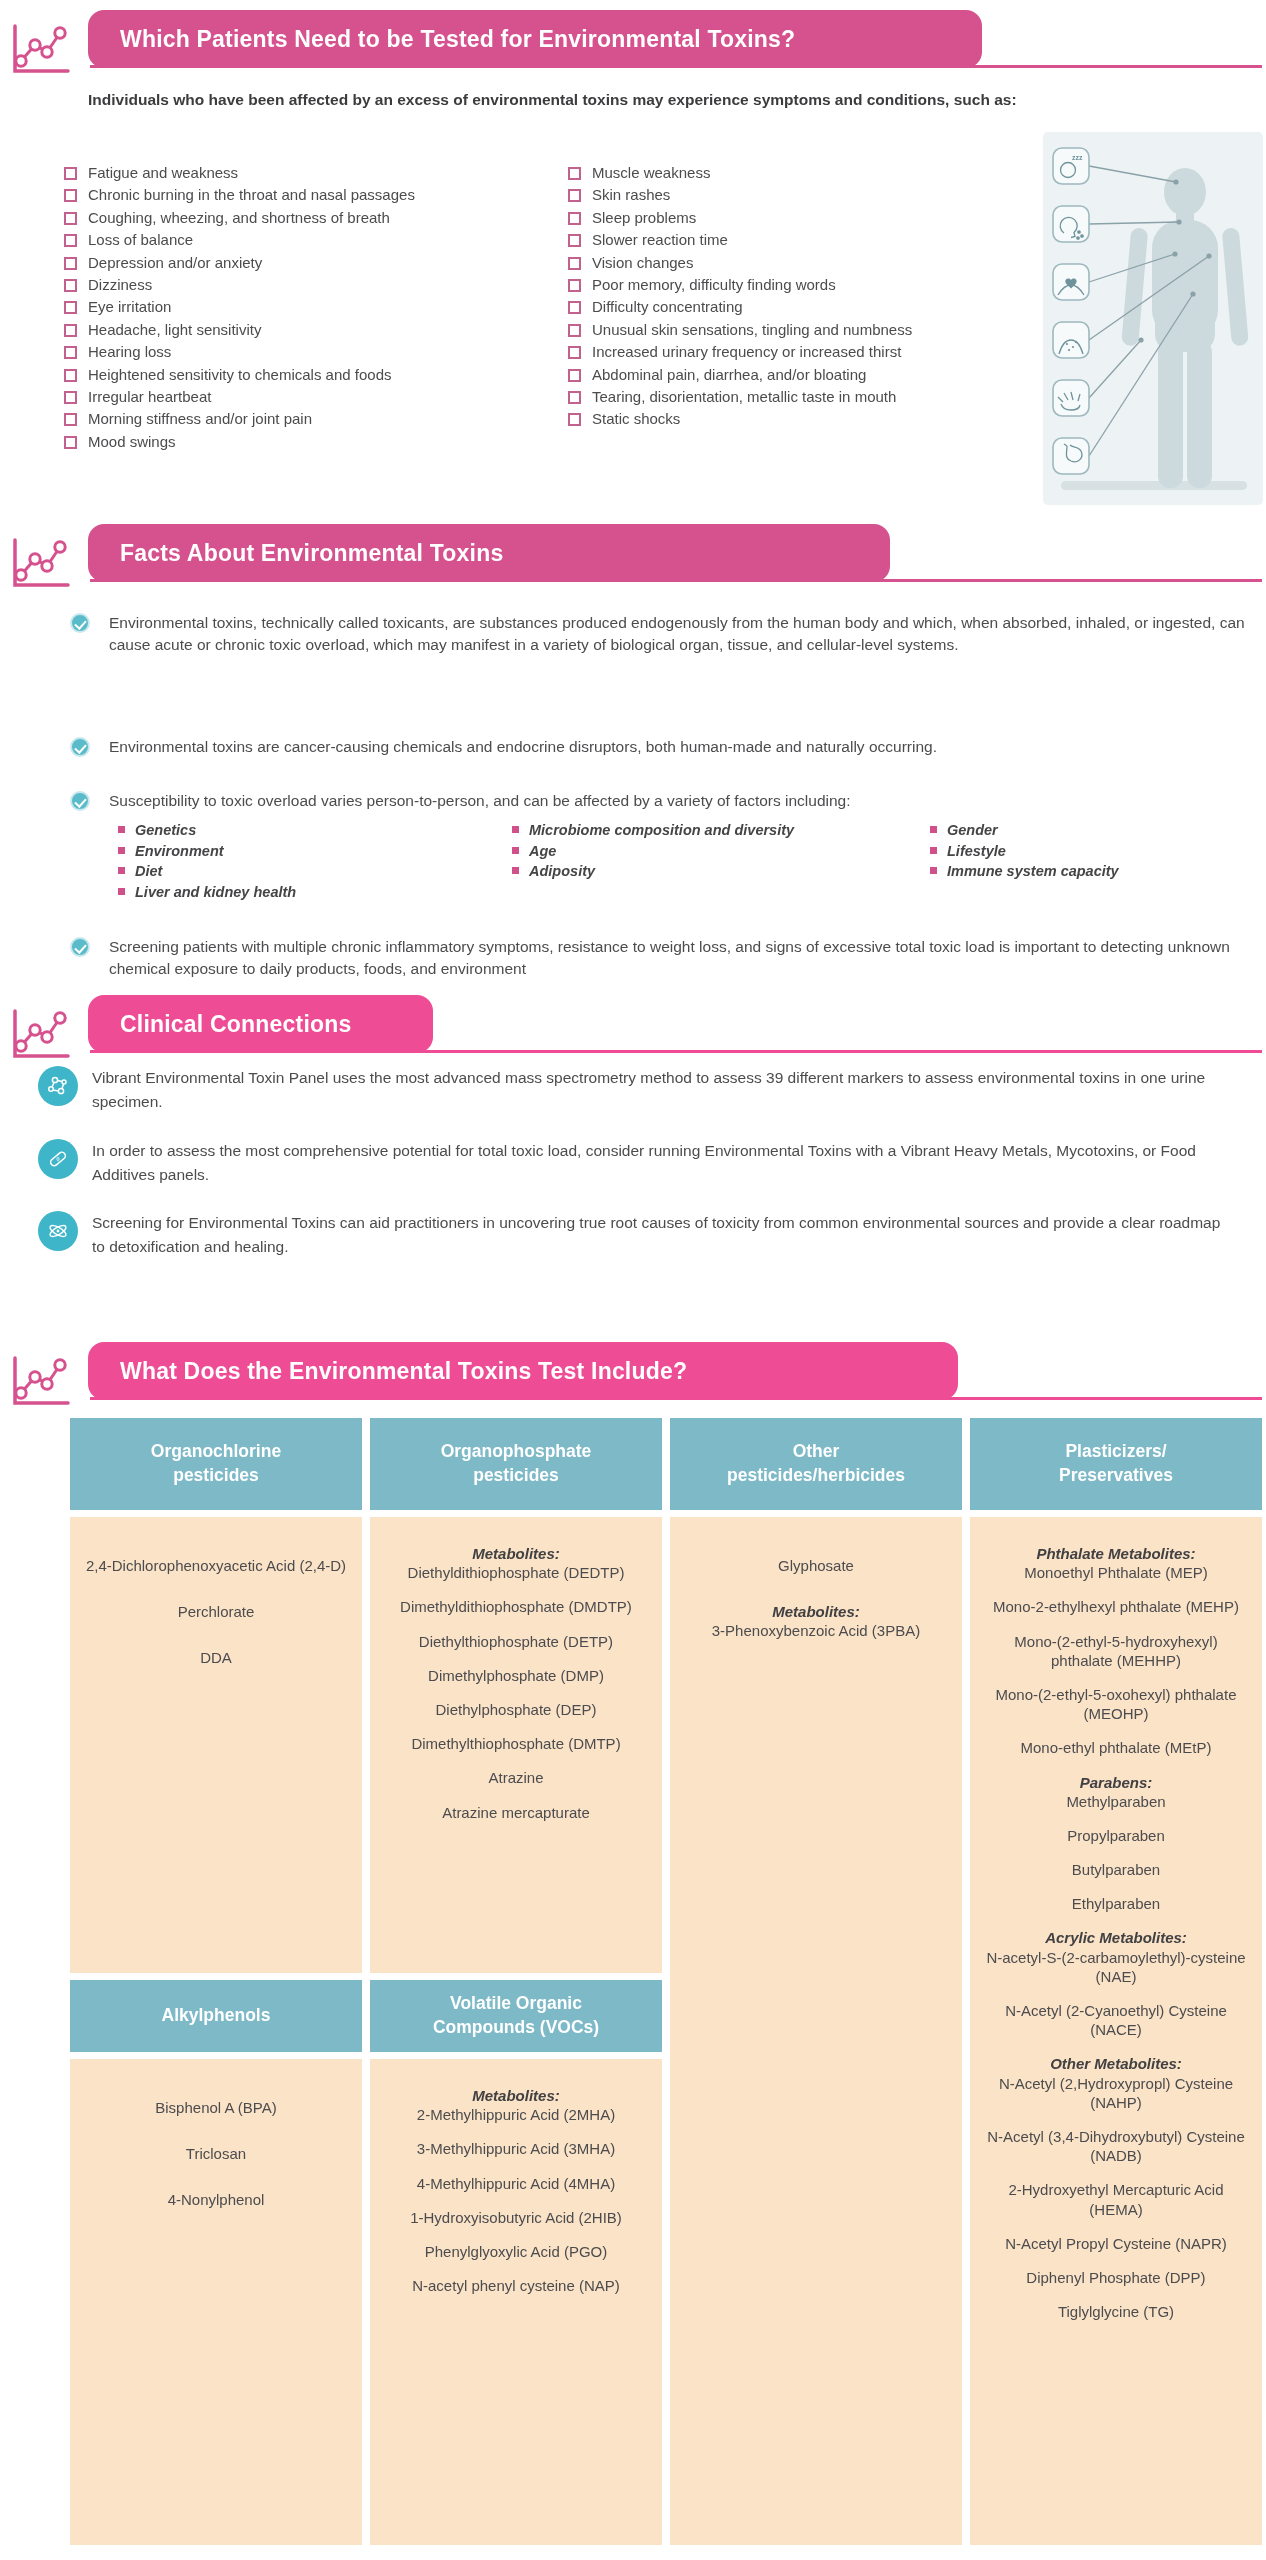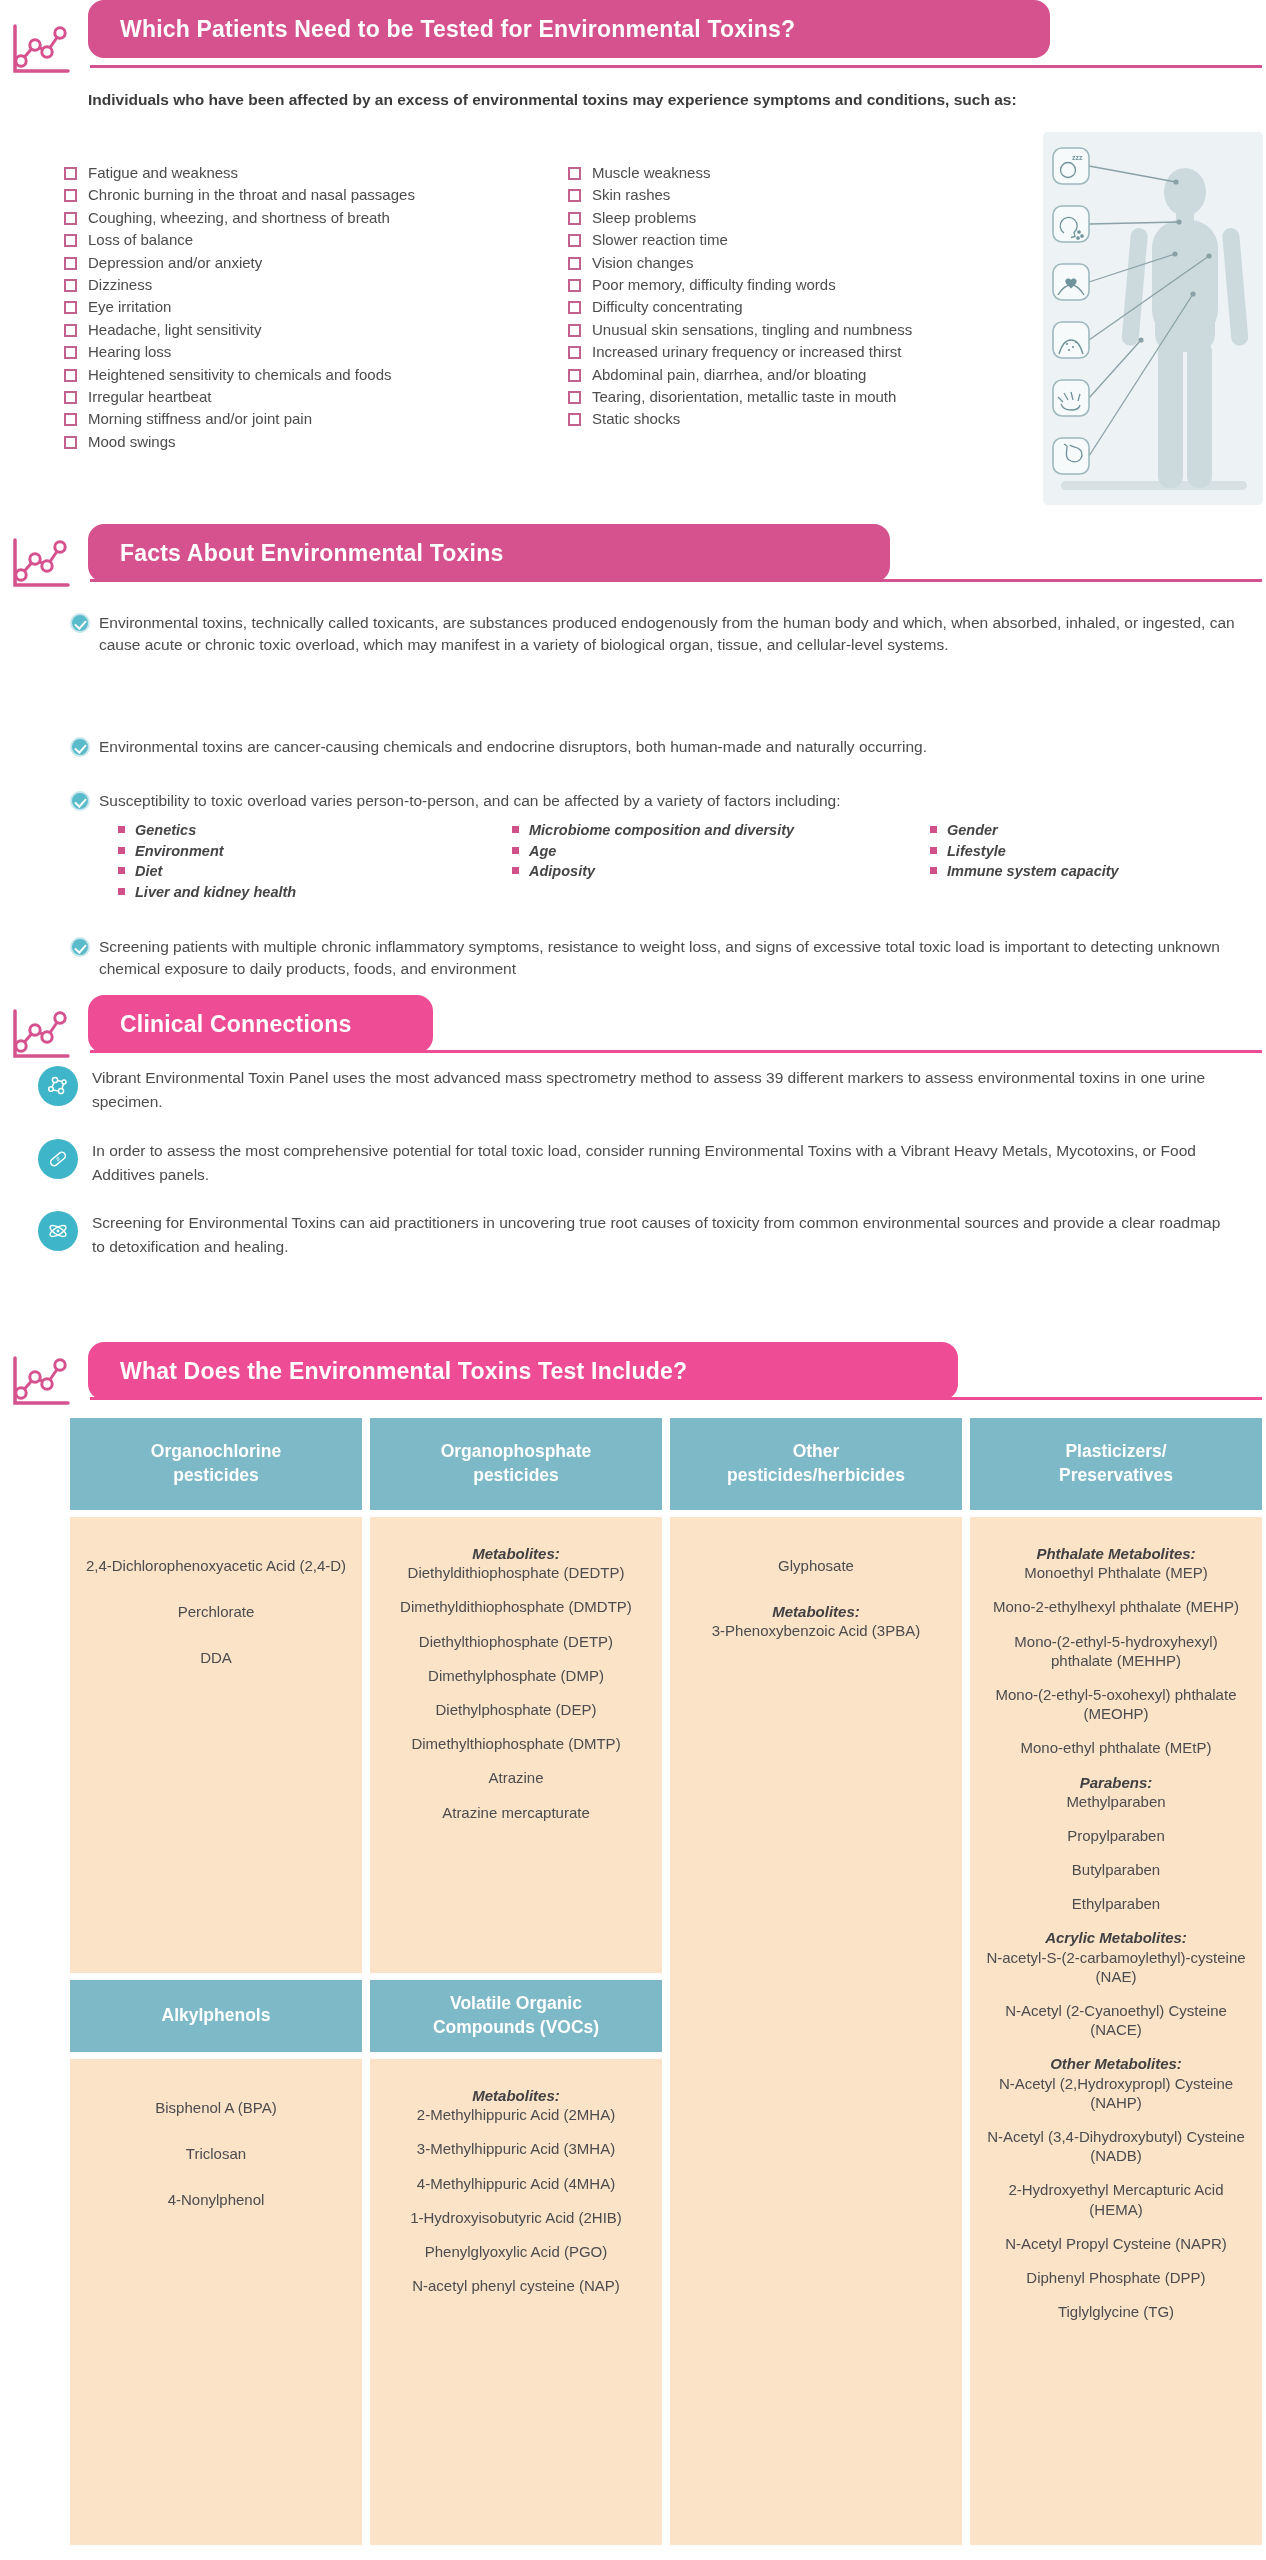--- a/index.html
+++ b/index.html
@@ -29,21 +29,21 @@
 
   .symcol{position:absolute;top:162px;}
   .sym{display:flex;align-items:flex-start;line-height:22.4px;font-size:15px;color:var(--txt);}
   .cbx{flex:none;width:9px;height:9px;border:2px solid #c2608e;margin:5px 11px 0 0;}
 
   .fact{position:absolute;left:70px;width:1186px;display:flex;align-items:flex-start;}
   .chk{flex:none;width:20px;height:20px;border-radius:50%;background:var(--chkTeal);
        border:2px solid #c9e7ec;position:relative;top:1px;box-sizing:border-box;}
   .chk b{position:absolute;left:5px;top:3px;width:5px;height:9px;
          border-right:2.3px solid #fff;border-bottom:2.3px solid #fff;transform:rotate(42deg);}
-  .fact-text{margin-left:9px;font-size:15.5px;line-height:21.6px;width:1140px;color:var(--txt);}
+  .fact-text{margin-left:19px;font-size:15.5px;line-height:21.6px;width:1140px;color:var(--txt);}
 
   .fcol{position:absolute;top:820px;}
   .factor{display:flex;align-items:flex-start;line-height:20.6px;font-size:14.5px;
           font-style:italic;font-weight:600;color:#454547;}
   .sqb{flex:none;width:7px;height:7px;background:#d0518a;margin:6px 10px 0 0;}
 
   .clin{position:absolute;left:38px;display:flex;align-items:flex-start;width:1196px;}
   .clin-ic{flex:none;width:40px;height:40px;border-radius:50%;background:var(--clinTeal);
            display:flex;align-items:center;justify-content:center;}
   .clin-text{margin-left:14px;width:1135px;font-size:15.5px;line-height:23.5px;color:var(--txt);}
@@ -73,21 +73,21 @@
 
   <svg class="chart-icon" style="top:20px" viewBox="0 0 64 58">
     <path d="M7 6 V51 H60" stroke="#d5528e" stroke-width="3.5" fill="none" stroke-linecap="round"></path>
     <path d="M13 41 L27 25 L39 32 L52 13" stroke="#d5528e" stroke-width="3" fill="none"></path>
     <circle cx="13" cy="41" r="5.2" fill="#fff" stroke="#d5528e" stroke-width="3"></circle>
     <circle cx="27" cy="25" r="5.2" fill="#fff" stroke="#d5528e" stroke-width="3"></circle>
     <circle cx="39" cy="32" r="5.2" fill="#fff" stroke="#d5528e" stroke-width="3"></circle>
     <circle cx="52" cy="13" r="5.2" fill="#fff" stroke="#d5528e" stroke-width="3"></circle>
   </svg>
   <div class="underline" style="top:65px"></div>
-  <div class="banner" style="top:0;width:962px">
+  <div class="banner" style="top:10px;width:894px">
     <span>Which Patients Need to be Tested for Environmental Toxins?</span>
   </div>
 
   <div class="intro">Individuals who have been affected by an excess of environmental toxins may experience symptoms and conditions, such as:</div>
 
   <div class="symcol" style="left:64px;width:485px">
       <div class="sym">
         <span class="cbx"></span>
         <span>Fatigue and weakness</span>
       </div>

